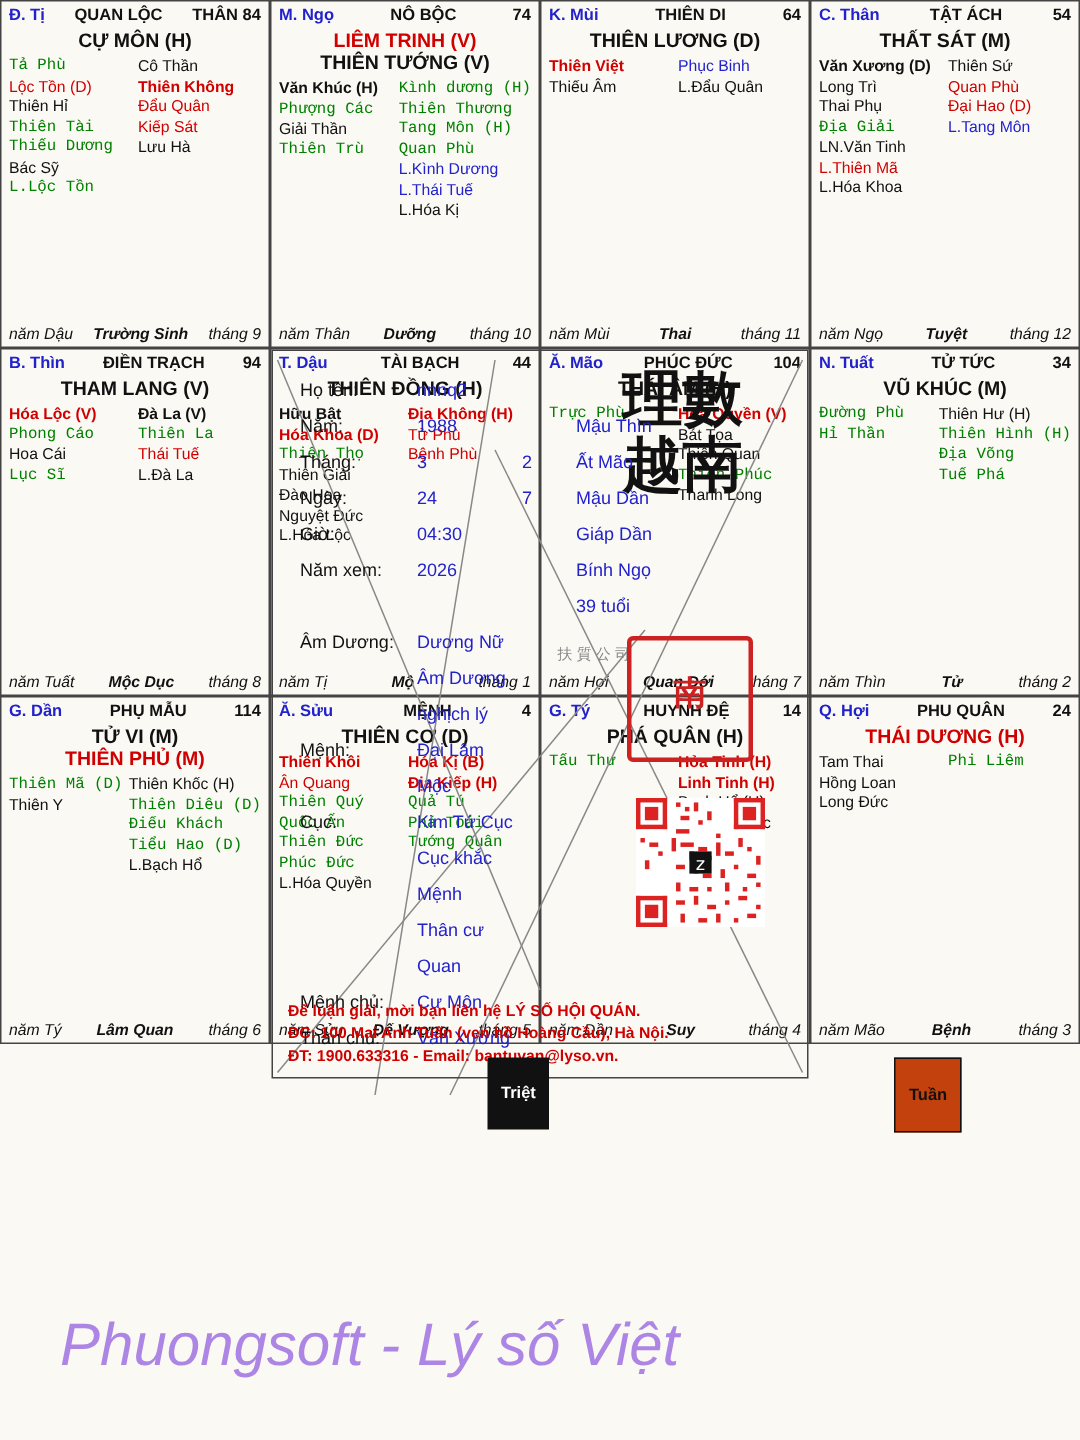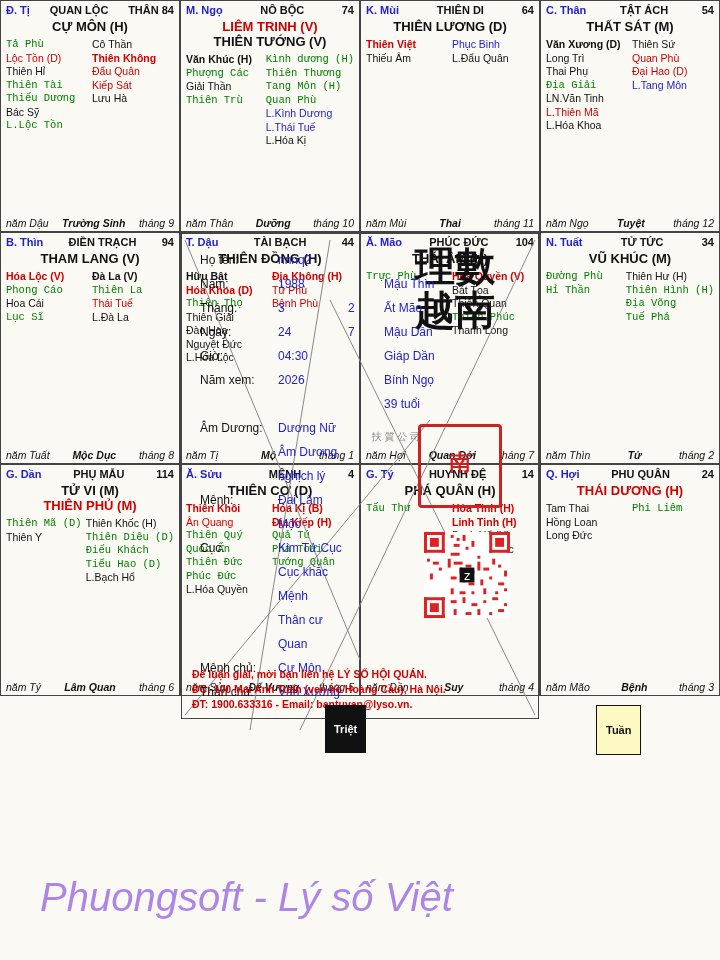--- a/index.html
+++ b/index.html
@@ -136,21 +136,21 @@
   }
   
   .tag{
     position:absolute;
     background:#111;color:#fff;
     font-weight:bold;font-size:11px;
     padding:18px 9px;
     z-index:6;
   }
   #tag-triet{left:325px;top:705px;}
-  #tag-tuan{left:596px;top:705px;background:#fef9c3;color:#111;border:1px solid #111;}
+  #tag-tuan{left:596px;top:705px;background:#c2410c;color:#111;border:1px solid #111;}
   .wm{
     position:absolute;
     left:40px;bottom:40px;
     font-size:40px;color:#6d28d9;
     opacity:.55;
     z-index:1;
     font-style:italic;
     pointer-events:none;
     white-space:nowrap;
   }

